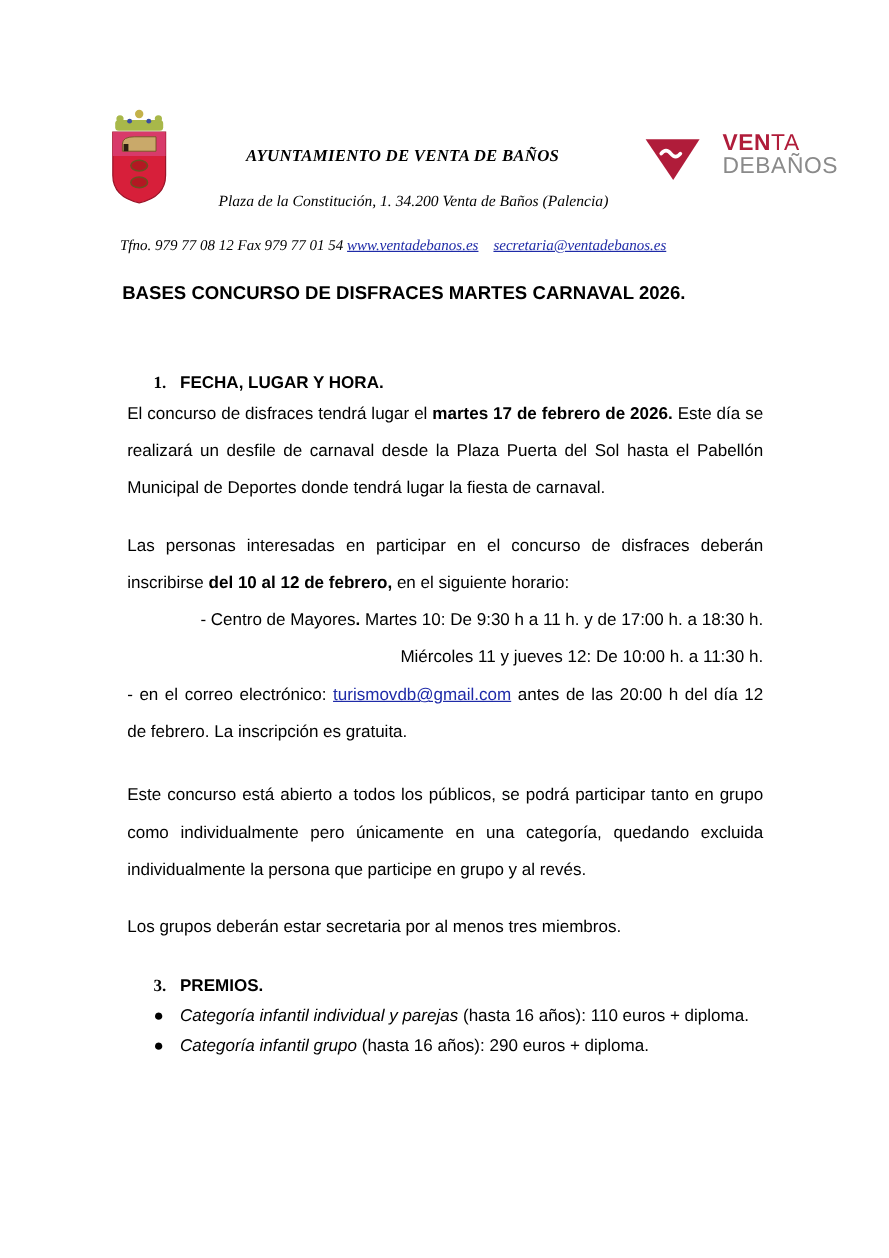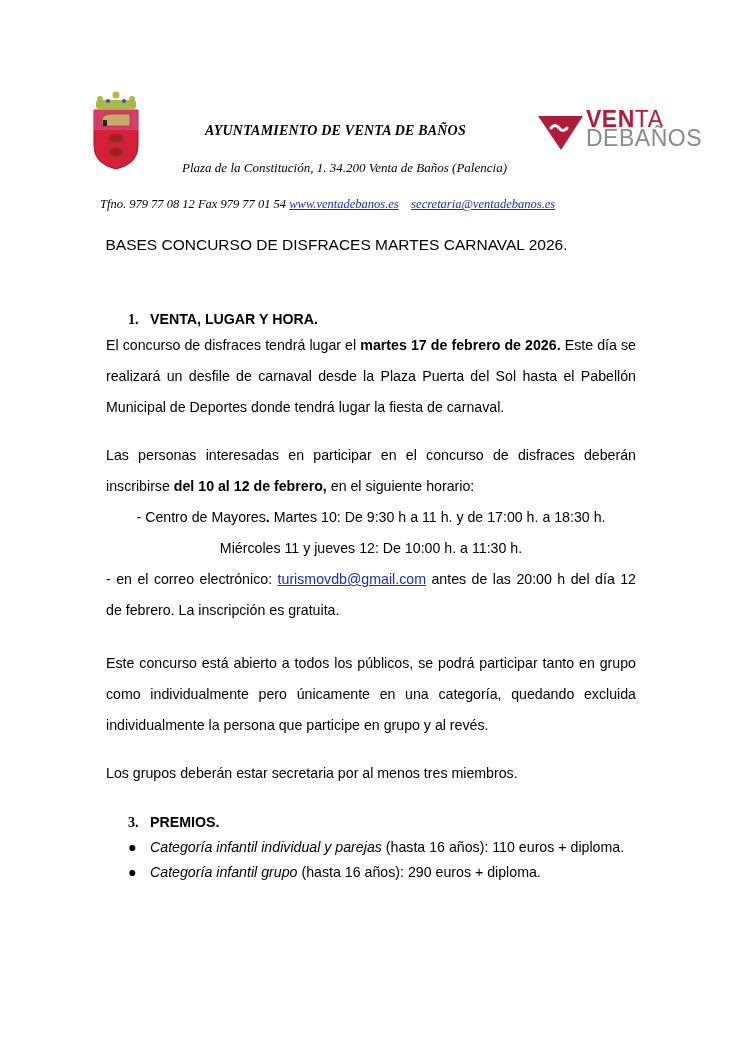--- a/index.html
+++ b/index.html
@@ -7,27 +7,27 @@
     .serif-it { font-family: "Liberation Serif", "DejaVu Serif", serif; font-style: italic; }
     .sans { font-family: "Liberation Sans", "DejaVu Sans", sans-serif; }
 
     
     .crest { position: absolute; left: 90px; top: 90px; width: 52px; height: 80px; }
     .org-name { position: absolute; left: 205px; top: 123px; font-size: 14px; font-weight: bold; letter-spacing: 0.2px; }
     .address { position: absolute; left: 182px; top: 160px; font-size: 13px; }
     .contact { position: absolute; left: 100px; top: 197px; font-size: 12.5px; white-space: nowrap; }
     .contact a { color: #1f2ba8; text-decoration: underline; }
     .brand-logo { position: absolute; left: 535px; top: 110px; width: 150px; height: 45px; }
-    .brand-text { position: absolute; left: 586px; top: 110px; font-size: 23px; line-height: 19px; letter-spacing: 0.5px; }
+    .brand-text { position: absolute; left: 602px; top: 110px; font-size: 19px; line-height: 19px; letter-spacing: 0.5px; }
     .brand-text .l1 .strong { color: #b01c3a; font-weight: bold; }
     .brand-text .l1 .light { color: #b01c3a; }
     .brand-text .l2 { color: #8a8a8a; }
 
     
-    .doc-title { position: absolute; left: 0; width: 673px; text-align: center; top: 236px; font-size: 15.5px; font-weight: normal; }
+    .doc-title { position: absolute; left: 0; width: 673px; text-align: center; top: 236px; font-size: 15.5px; font-weight: bold; }
 
     
     .content { position: absolute; left: 106px; top: 308px; width: 530px; font-size: 14.2px; }
     .section-head { font-weight: bold; margin: 0; padding-left: 22px; line-height: 22px; height: 22px; }
     .section-head .num { display: inline-block; width: 22px; font-family: "Liberation Serif", "DejaVu Serif", serif; }
     .para { margin: 0; line-height: 31px; text-align: justify; }
     .gap { height: 17px; }
     .gap-lg { height: 22px; }
     a.mail { color: #1f2ba8; text-decoration: underline; }
     ul.prizes { list-style: none; margin: 0; padding: 0 0 0 22px; }
@@ -73,26 +73,26 @@
 <div class="brand-text sans">
   <div class="l1"><span class="strong">VEN</span><span class="light">TA</span></div>
   <div class="l2">DEBAÑOS</div>
 </div>
 
 <div class="doc-title sans">BASES CONCURSO DE DISFRACES MARTES CARNAVAL 2026.</div>
 
 <div class="content sans">
 
   <div class="section-head">
-    <span class="num">1.</span><span>VENTA, LUGAR Y HORA.</span>
+    <span class="num">1.</span><span>FECHA, LUGAR Y HORA.</span>
   </div>
   <p class="para"><span>El concurso de disfraces tendrá lugar el </span><b>martes 17 de febrero de 2026.</b><span> Este día se realizará un desfile de carnaval desde la Plaza Puerta del Sol hasta el Pabellón Municipal de Deportes donde tendrá lugar la fiesta de carnaval.</span></p>
   <div class="gap"></div>
   <p class="para"><span>Las personas interesadas en participar en el concurso de disfraces deberán inscribirse </span><b>del 10 al 12 de febrero,</b><span> en el siguiente horario:</span></p>
-  <p class="para" style="text-align:center"><span>- Centro de Mayores</span><b>.</b><span> Martes 10: De 9:30 h a 11 h. y de 17:00 h. a 18:30 h. Miércoles 11 y jueves 12: De 10:00 h. a 11:30 h.</span></p>
+  <p class="para" style="text-align:right"><span>- Centro de Mayores</span><b>.</b><span> Martes 10: De 9:30 h a 11 h. y de 17:00 h. a 18:30 h. Miércoles 11 y jueves 12: De 10:00 h. a 11:30 h.</span></p>
   <p class="para"><span>- en el correo electrónico: </span><a class="mail">turismovdb@gmail.com</a><span> antes de las 20:00 h del día 12 de febrero.  La inscripción es gratuita.</span></p>
 
   <div class="gap-lg"></div>
 
   <p class="para">Este concurso está abierto a todos los públicos, se podrá participar tanto en grupo como individualmente pero únicamente en una categoría, quedando excluida individualmente la persona que participe en grupo y al revés.</p>
   <div class="gap"></div>
   <p class="para">Los grupos deberán estar secretaria por al menos tres miembros.</p>
 
   <div class="gap-lg"></div>
 

